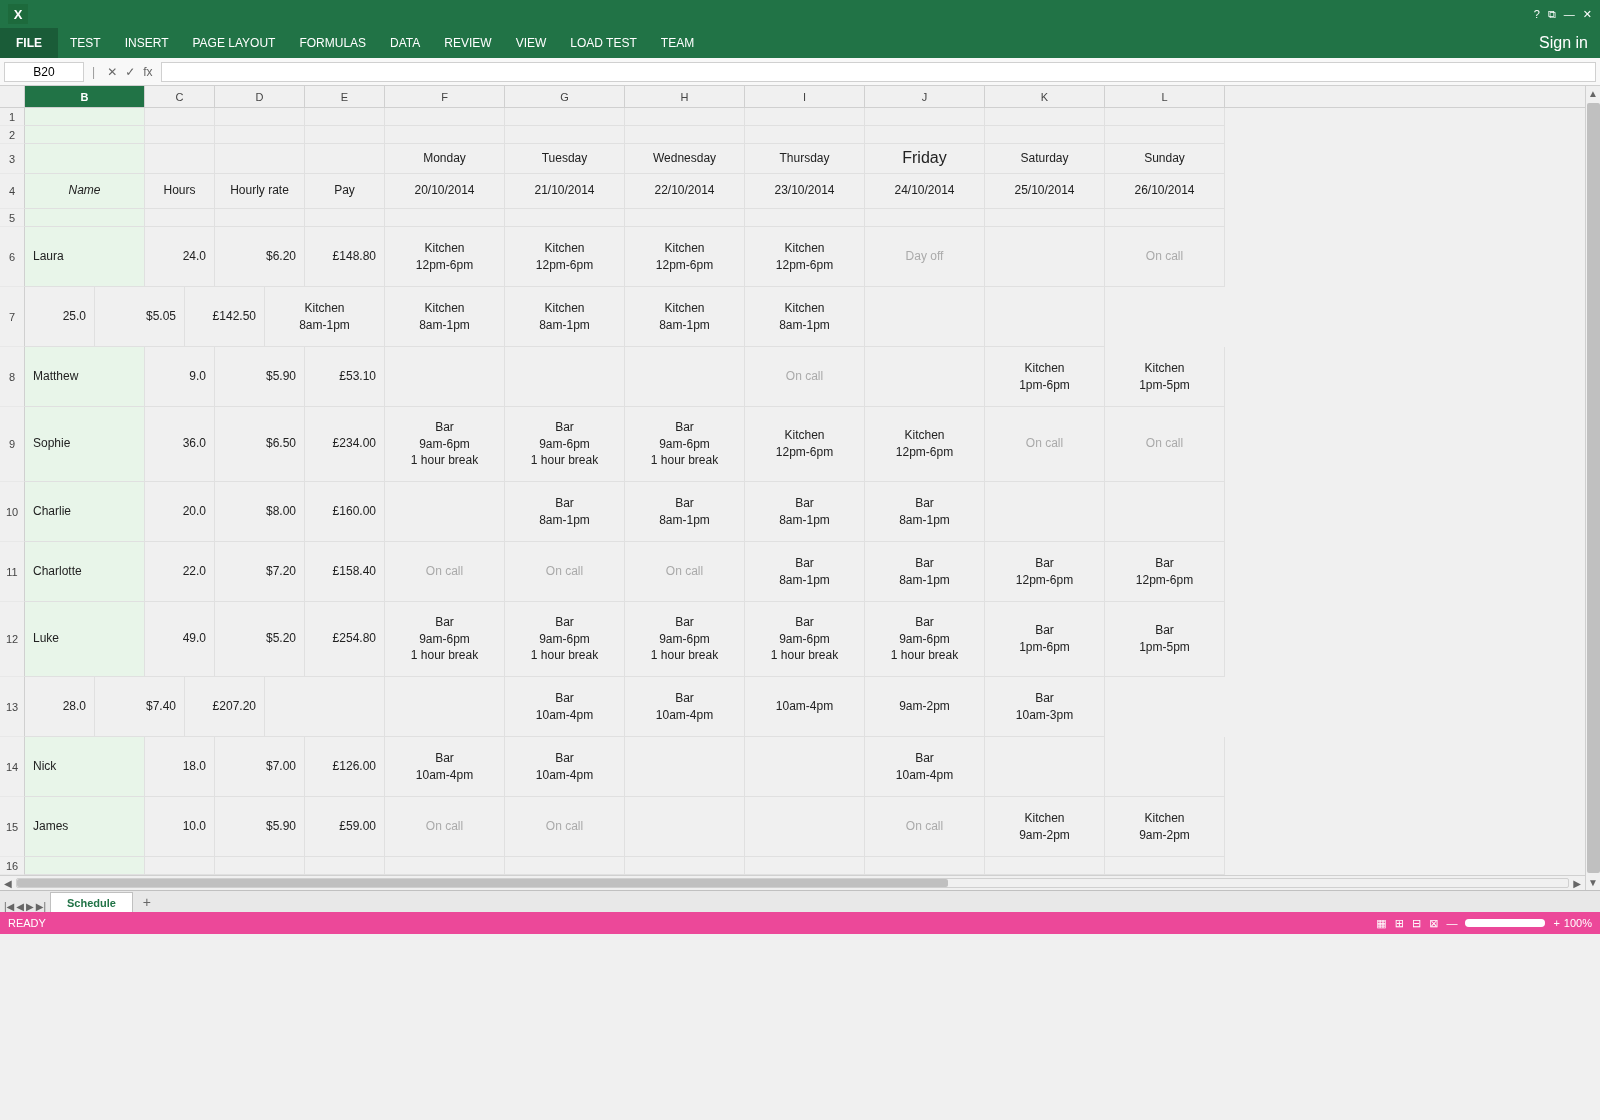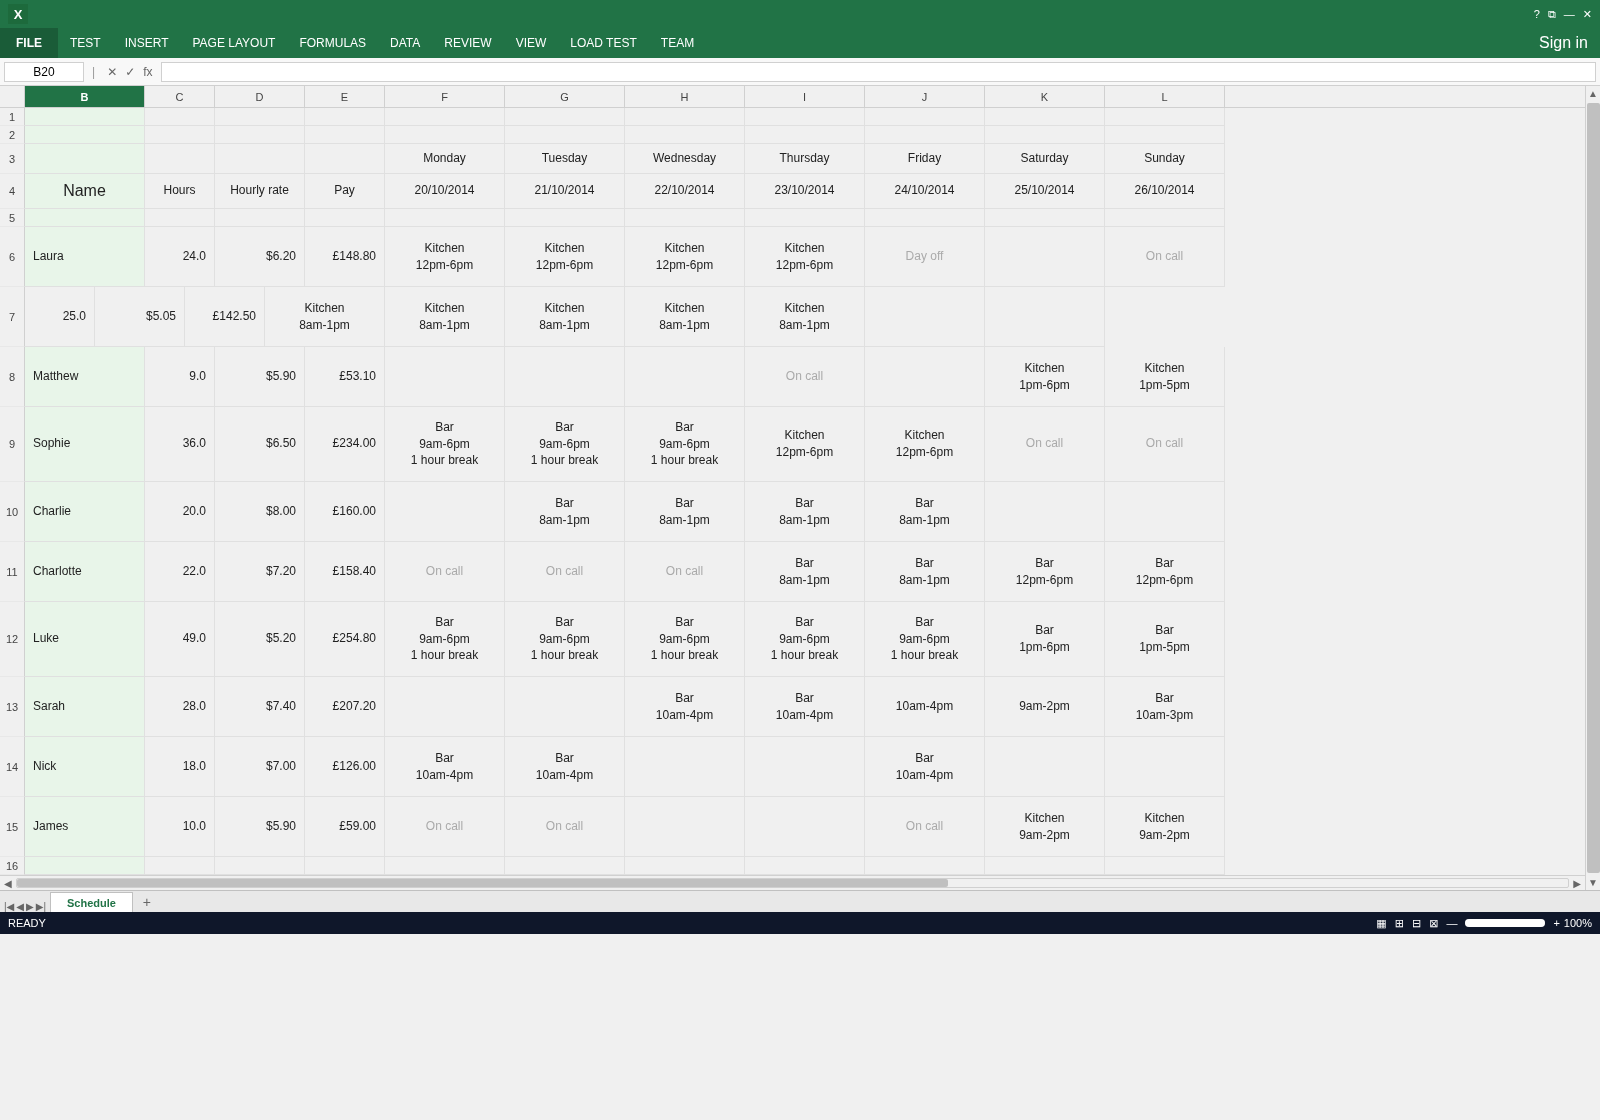--- a/index.html
+++ b/index.html
@@ -187,21 +187,21 @@
       width: 20px; height: 20px;
       display: flex; align-items: center; justify-content: center;
       color: #666; cursor: pointer; font-size: 14px; margin-left: 4px;
     }
     .tab-nav { display: flex; gap: 2px; align-items: center; padding-right: 4px; }
     .tab-nav-btn { font-size: 10px; color: #666; cursor: pointer; }
 
     
     .status-bar {
       height: 22px;
-      background: #0f172a;
+      background: #ec4899;
       display: flex;
       align-items: center;
       justify-content: space-between;
       padding: 0 8px;
       color: white;
       font-size: 11px;
     }
     .status-right { display: flex; align-items: center; gap: 8px; }
     .zoom-controls { display: flex; align-items: center; gap: 4px; }
 
@@ -324,28 +324,28 @@
       <div class="grid-row" style="height:30px;">
         <div class="row-num">3</div>
         <div class="cell w-b selected-col"></div>
         <div class="cell w-c"></div>
         <div class="cell w-d"></div>
         <div class="cell w-e"></div>
         <div class="cell w-f" style="font-size:12px;flex-direction:column;justify-content:center;">Monday</div>
         <div class="cell w-g" style="font-size:12px;flex-direction:column;justify-content:center;">Tuesday</div>
         <div class="cell w-h" style="font-size:12px;flex-direction:column;justify-content:center;">Wednesday</div>
         <div class="cell w-i" style="font-size:12px;flex-direction:column;justify-content:center;">Thursday</div>
-        <div class="cell w-j" style="font-size:12px;flex-direction:column;justify-content:center;">Friday</div>
+        <div class="cell w-j" style="font-size:16px;flex-direction:column;justify-content:center;">Friday</div>
         <div class="cell w-k" style="font-size:12px;flex-direction:column;justify-content:center;">Saturday</div>
         <div class="cell w-l" style="font-size:12px;flex-direction:column;justify-content:center;">Sunday</div>
       </div>
 
       <div class="grid-row" style="height:35px;">
         <div class="row-num">4</div>
-        <div class="cell w-b selected-col" style="font-size:16px;">Name</div>
+        <div class="cell w-b selected-col" style="font-size:12px;font-style:italic;">Name</div>
         <div class="cell w-c" style="font-size:12px;">Hours</div>
         <div class="cell w-d" style="font-size:12px;">Hourly rate</div>
         <div class="cell w-e" style="font-size:12px;">Pay</div>
         <div class="cell w-f" style="font-size:12px;">20/10/2014</div>
         <div class="cell w-g" style="font-size:12px;">21/10/2014</div>
         <div class="cell w-h" style="font-size:12px;">22/10/2014</div>
         <div class="cell w-i" style="font-size:12px;">23/10/2014</div>
         <div class="cell w-j" style="font-size:12px;">24/10/2014</div>
         <div class="cell w-k" style="font-size:12px;">25/10/2014</div>
         <div class="cell w-l" style="font-size:12px;">26/10/2014</div>
@@ -504,21 +504,20 @@
 9am-6pm
 1 hour break</div>
         <div class="cell w-k" style="white-space:pre-line;text-align:center;line-height:1.4;">Bar
 1pm-6pm</div>
         <div class="cell w-l" style="white-space:pre-line;text-align:center;line-height:1.4;">Bar
 1pm-5pm</div>
       </div>
 
       <div class="grid-row" style="height:60px;">
         <div class="row-num">13</div>
-        <div class="cell w-b selected-col left" style="padding-left:8px;">Sarah</div>
         <div class="cell w-c right" style="padding-right:8px;">28.0</div>
         <div class="cell w-d right" style="padding-right:8px;">$7.40</div>
         <div class="cell w-e right" style="padding-right:8px;">£207.20</div>
         <div class="cell w-f"></div>
         <div class="cell w-g"></div>
         <div class="cell w-h" style="white-space:pre-line;text-align:center;line-height:1.4;">Bar
 10am-4pm</div>
         <div class="cell w-i" style="white-space:pre-line;text-align:center;line-height:1.4;">Bar
 10am-4pm</div>
         <div class="cell w-j">10am-4pm</div>

